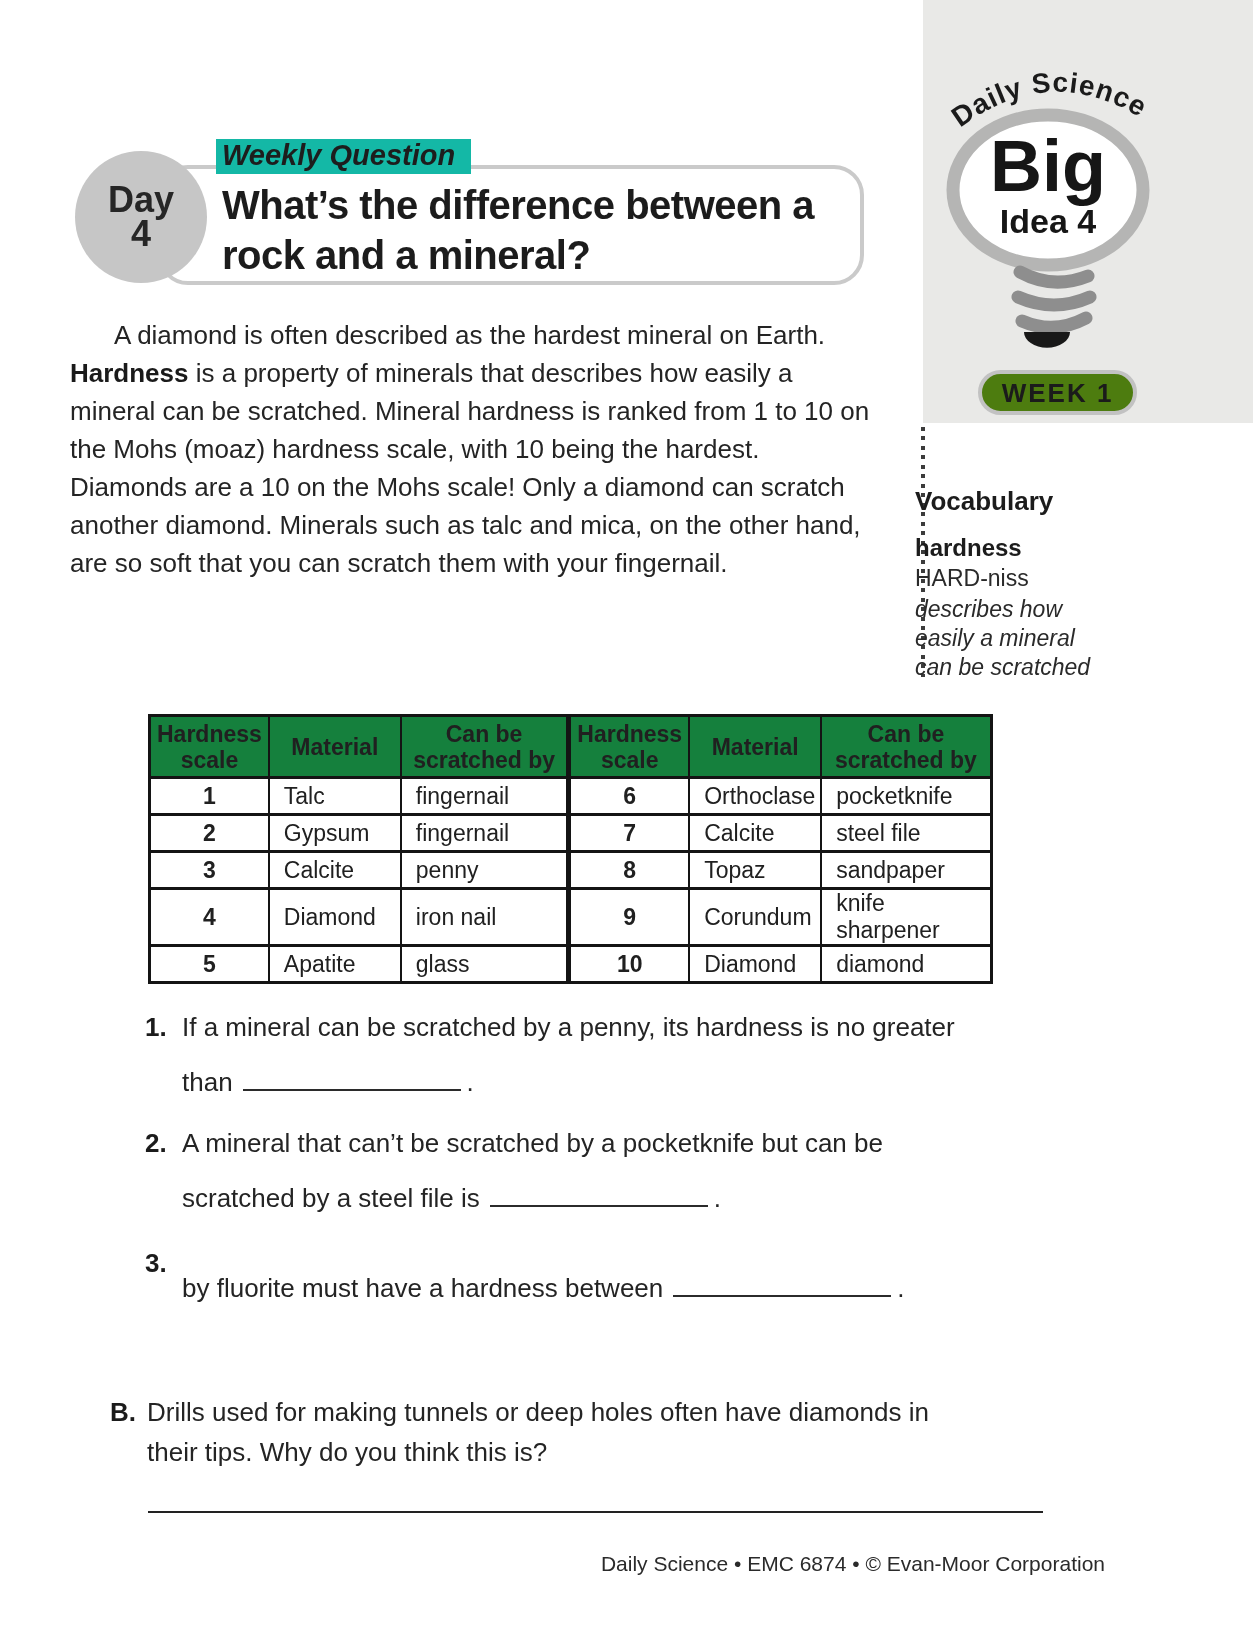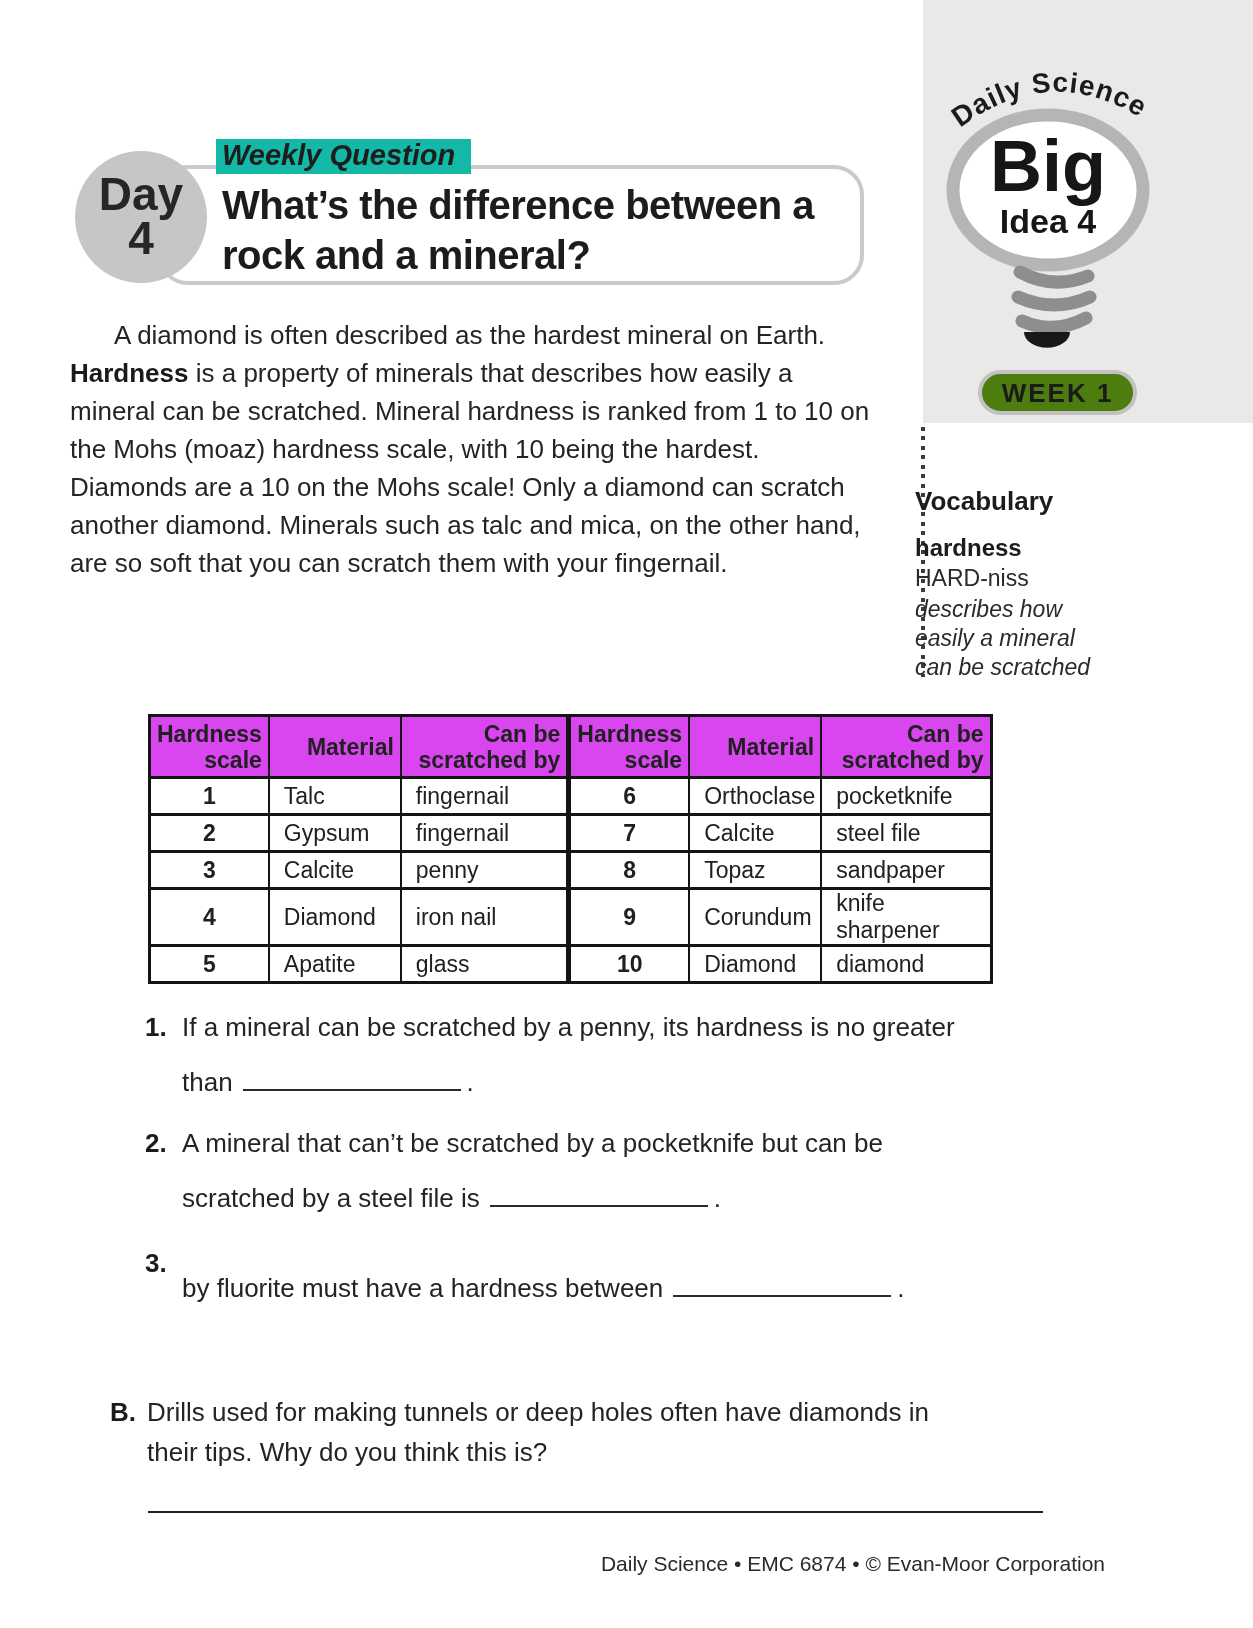--- a/index.html
+++ b/index.html
@@ -26,21 +26,21 @@
   }
   .day-circle {
     position: absolute;
     left: 75px; top: 151px;
     width: 132px; height: 132px;
     border-radius: 50%;
     background: #c6c6c6;
     z-index: 2;
     display: flex; flex-direction: column;
     align-items: center; justify-content: center;
-    font-weight: bold; font-size: 46px; line-height: 0.95;
+    font-weight: bold; font-size: 36px; line-height: 0.95;
     color: #262626;
   }
   .weekly-kicker {
     position: absolute;
     left: 216px; top: 139px;
     z-index: 3;
     background: #14b8a6;
     padding: 0 16px 2px 6px;
     font-size: 29px; font-weight: bold; font-style: italic;
     color: #1d1d1d;
@@ -116,24 +116,24 @@
     left: 148px; top: 714px;
     border-collapse: collapse;
     font-size: 23px;
     color: #202020;
   }
   table.mohs th, table.mohs td {
     border: 2px solid #141414;
     border-top-width: 3px; border-bottom-width: 3px;
   }
   table.mohs th {
-    background: #d946ef;
+    background: #15803d;
     height: 62px;
     font-size: 23px; font-weight: bold; line-height: 26px;
-    text-align: right; vertical-align: middle;
+    text-align: center; vertical-align: middle;
     padding: 0 6px;
   }
   table.mohs td { height: 37px; vertical-align: middle; padding: 0 0 0 14px; }
   table.mohs td.num { text-align: center; font-weight: bold; padding: 0; }
   table.mohs th:first-child, table.mohs td:first-child { border-left-width: 3px; }
   table.mohs th:last-child,  table.mohs td:last-child  { border-right-width: 3px; }
   table.mohs th.split, table.mohs td.split { border-left-width: 5px; }
 
   
   .question {

